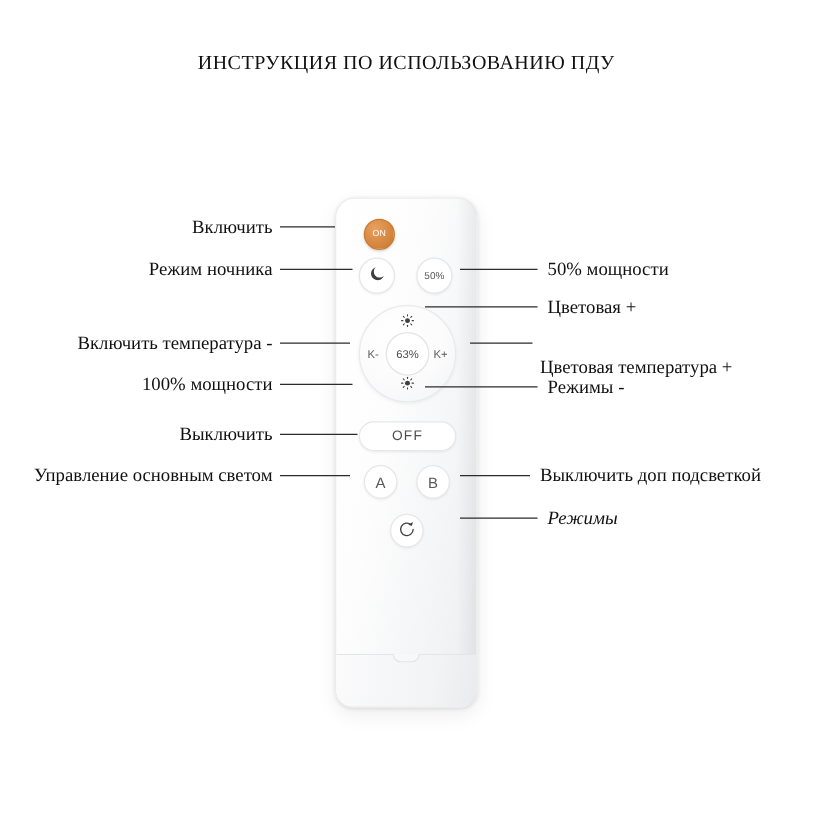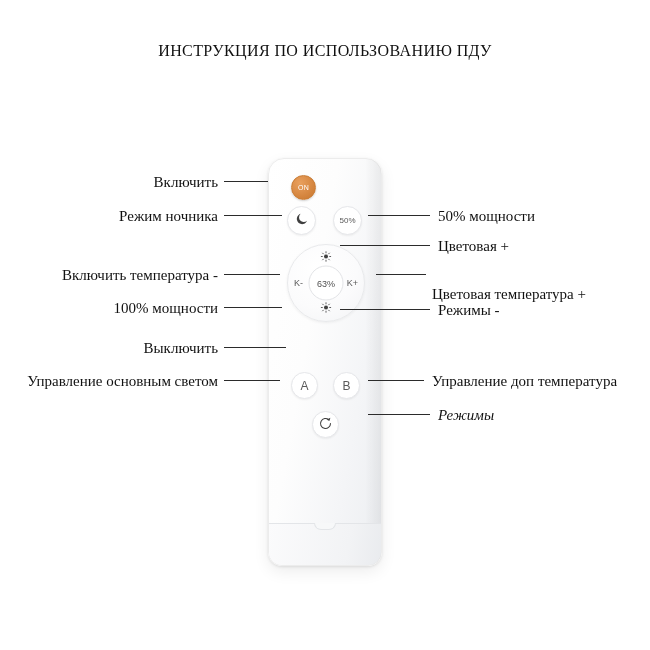--- a/index.html
+++ b/index.html
@@ -273,20 +273,23 @@
           </g>
         </svg>
       </span>
     </div>
 
     <div id="dial-center">
       <span>63%</span>
     </div>
   </div>
 
+  <div id="btn-off">
+    <span>OFF</span>
+  </div>
 
   <div class="btn" id="btn-a">
     <span>A</span>
   </div>
   <div class="btn" id="btn-b">
     <span>B</span>
   </div>
 
   <div class="btn" id="btn-cycle">
     <span>
@@ -325,17 +328,17 @@
 
 <div class="callout right" style="left:438px; top:239px;">Цветовая +</div>
 <div class="leader" style="left:340px; top:245px; width:90px;"></div>
 
 <div class="callout right" style="left:432px; top:268px;margin-top:19px;">Цветовая температура +</div>
 <div class="leader" style="left:376px; top:274px; width:50px;"></div>
 
 <div class="callout right" style="left:438px; top:303px;">Режимы -</div>
 <div class="leader" style="left:340px; top:309px; width:90px;"></div>
 
-<div class="callout right" style="left:432px; top:374px;">Управление доп температура</div>
+<div class="callout right" style="left:432px; top:374px;">Выключить доп подсветкой</div>
 <div class="leader" style="left:368px; top:380px; width:56px;"></div>
 
 <div class="callout right" style="left:438px; top:408px;font-style:italic;">Режимы</div>
 <div class="leader" style="left:368px; top:414px; width:62px;"></div>
 
 </body></html>

